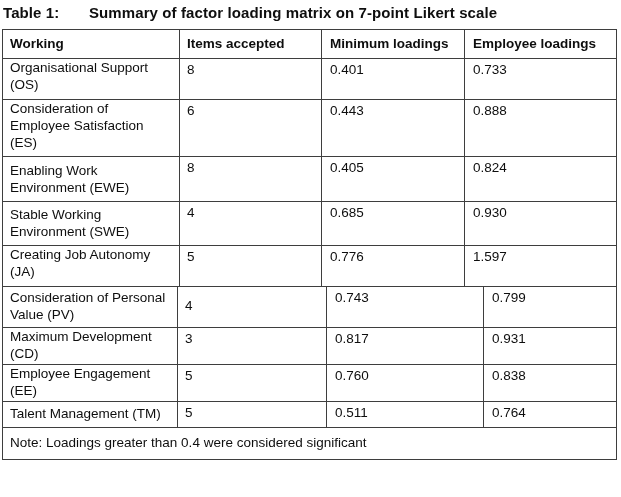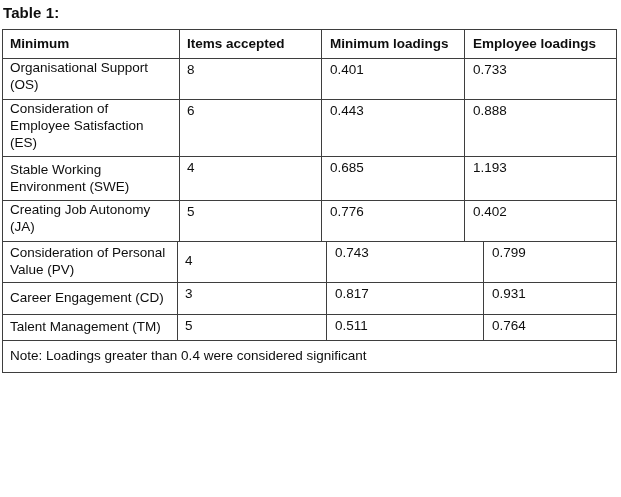--- a/index.html
+++ b/index.html
@@ -71,84 +71,97 @@
     font-size: 13.5px;
   }
 </style>
 </head>
 <body>
 
 <div class="page">
 
   <div class="title-row">
     <span class="title-label">Table 1:</span>
+    <span class="title-text">Summary of factor loading matrix on 7-point Likert scale</span>
   </div>
 
   <table class="sa">
     <colgroup>
       <col style="width:177px">
         <col style="width:142px">
         <col style="width:143px">
         <col style="width:152px">
     </colgroup>
     <thead>
       <tr style="height:29px">
-        <th class="c-var">Minimum</th>
+        <th class="c-var">Working</th>
         <th class="c-items">Items accepted</th>
         <th class="c-num">Minimum loadings</th>
         <th class="c-num">Employee loadings</th>
       </tr>
     </thead>
     <tbody>
       <tr style="height:28px">
         <td class="c-var">Organisational Support (OS)</td>
         <td class="c-items">8</td>
         <td class="c-num">0.401</td>
         <td class="c-num">0.733</td>
       </tr>
       <tr style="height:44px">
         <td class="c-var">Consideration of Employee Satisfaction (ES)</td>
         <td class="c-items">6</td>
         <td class="c-num">0.443</td>
         <td class="c-num">0.888</td>
       </tr>
+      <tr style="height:45px">
+        <td class="c-var">Enabling Work Environment (EWE)</td>
+        <td class="c-items">8</td>
+        <td class="c-num">0.405</td>
+        <td class="c-num">0.824</td>
+      </tr>
       <tr style="height:44px">
         <td class="c-var">Stable Working Environment (SWE)</td>
         <td class="c-items">4</td>
         <td class="c-num">0.685</td>
-        <td class="c-num">1.193</td>
+        <td class="c-num">0.930</td>
       </tr>
       <tr style="height:26px">
         <td class="c-var">Creating Job Autonomy (JA)</td>
         <td class="c-items">5</td>
         <td class="c-num">0.776</td>
-        <td class="c-num">0.402</td>
+        <td class="c-num">1.597</td>
       </tr>
     </tbody>
   </table>
 
   <table class="sb">
     <colgroup>
       <col style="width:175px">
         <col style="width:149px">
         <col style="width:157px">
         <col style="width:133px">
     </colgroup>
     <tbody>
       <tr style="height:41px">
         <td class="c-var">Consideration of Personal Value (PV)</td>
         <td class="c-items mid">4</td>
         <td class="c-num">0.743</td>
         <td class="c-num">0.799</td>
       </tr>
       <tr style="height:32px">
-        <td class="c-var">Career Engagement (CD)</td>
+        <td class="c-var">Maximum Development (CD)</td>
         <td class="c-items">3</td>
         <td class="c-num">0.817</td>
         <td class="c-num">0.931</td>
+      </tr>
+      <tr style="height:27px">
+        <td class="c-var">Employee Engagement (EE)</td>
+        <td class="c-items">5</td>
+        <td class="c-num">0.760</td>
+        <td class="c-num">0.838</td>
       </tr>
       <tr style="height:26px">
         <td class="c-var">Talent Management (TM)</td>
         <td class="c-items">5</td>
         <td class="c-num">0.511</td>
         <td class="c-num">0.764</td>
       </tr>
       <tr style="height:32px">
         <td class="note-cell" colspan="4">Note: Loadings greater than 0.4 were considered significant</td>
       </tr>

